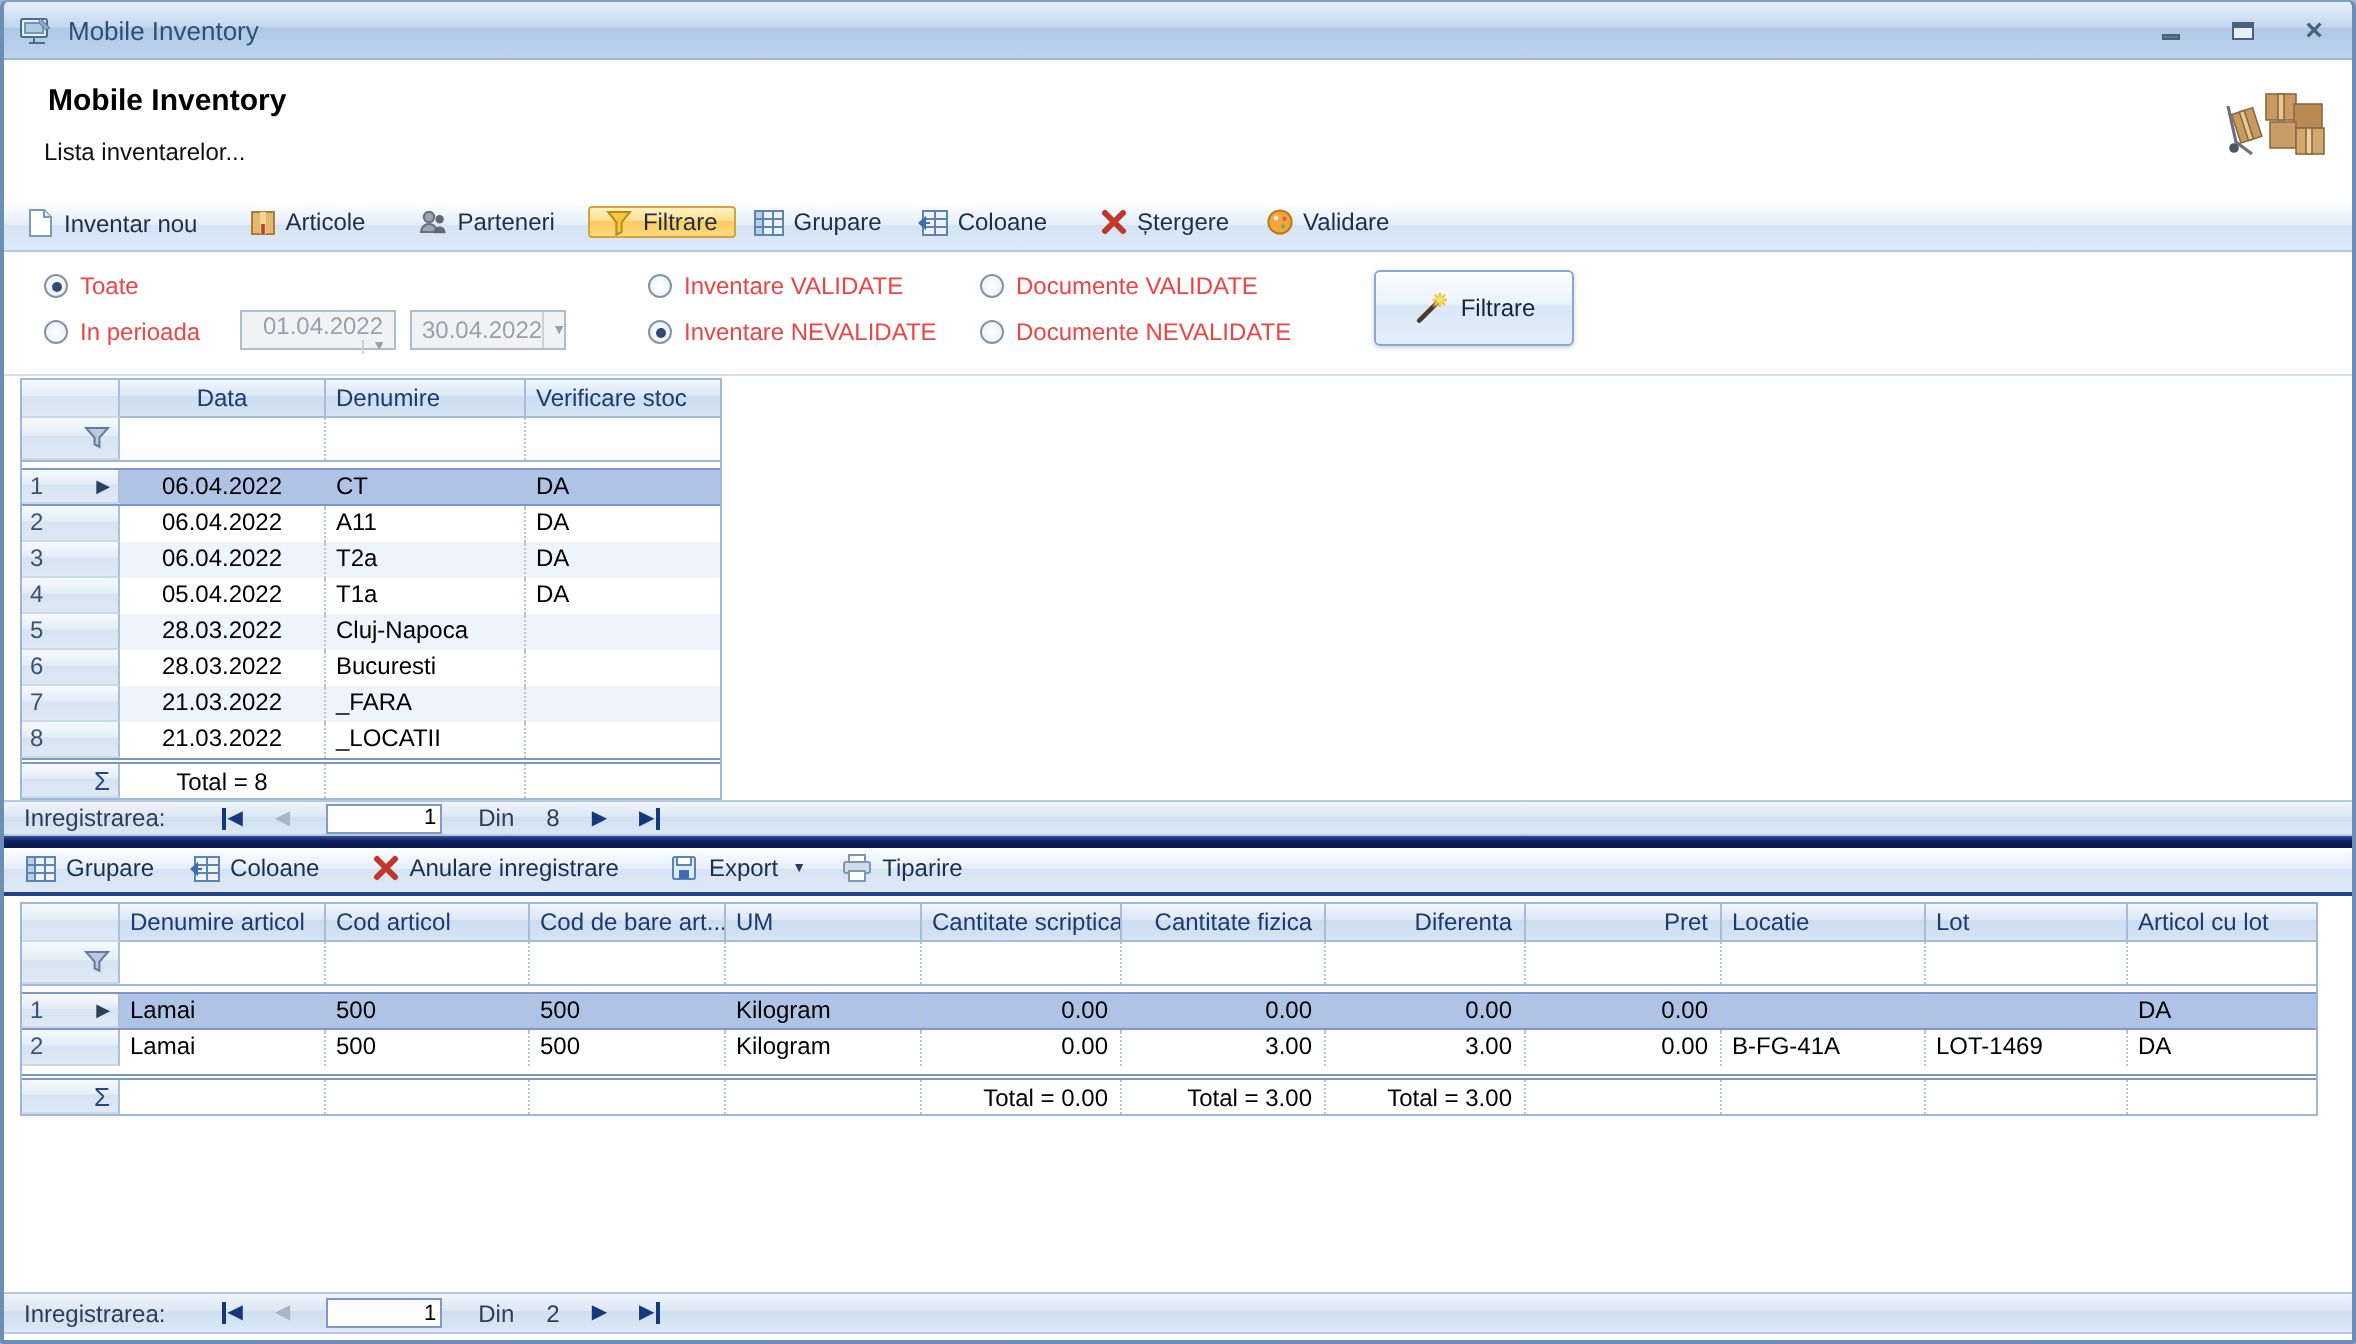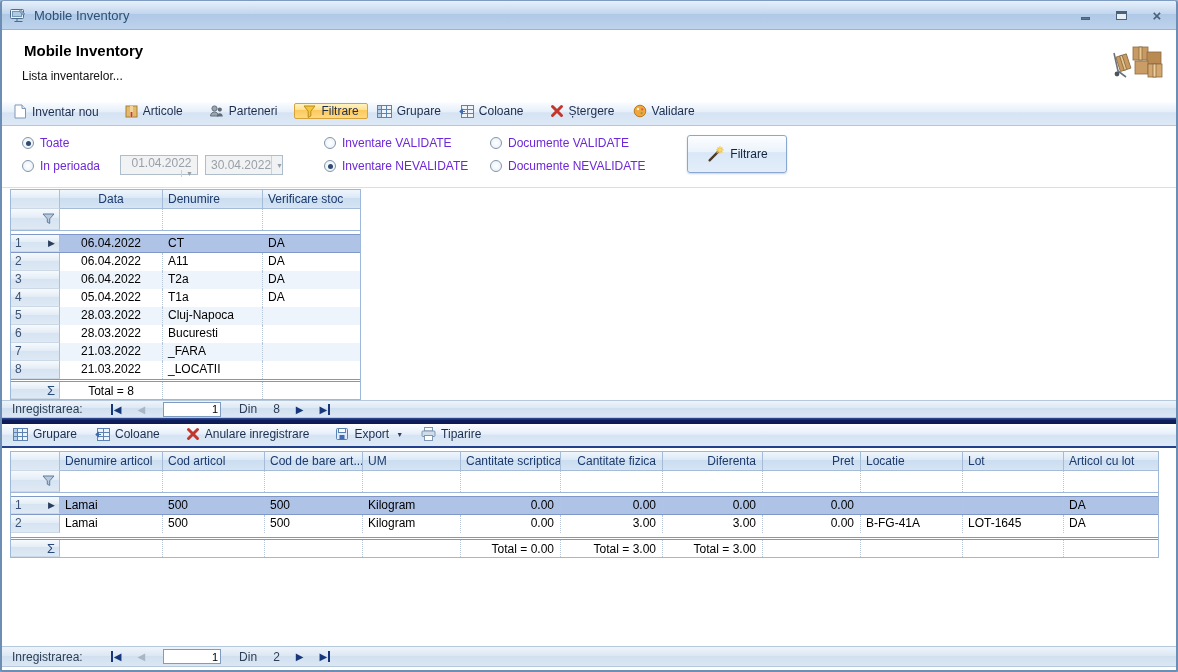--- a/index.html
+++ b/index.html
@@ -34,21 +34,21 @@
     border-top:1px solid #fff;border-bottom:1px solid #b3c7de;
   }
   .toolbar1{top:100px;height:25px;}
   .toolbar2{top:423px;height:24px;border-bottom:2px solid #21418c;}
   .tbtn{display:flex;align-items:center;gap:5px;padding:0 8px;color:#1c2e4e;white-space:nowrap;border:1px solid transparent;border-radius:2px;}
   .tbtn.active{background:linear-gradient(#fff3c2,#ffdf8d 45%,#fcc95f 46%,#ffd97e);border:1px solid #d8a23b;}
   .tsep{width:0;border-left:1px solid #c0d0e2;border-right:1px solid #fdfeff;margin:2px 3px;}
   .ddarrow{font-size:7px;color:#2c3e5e;margin-left:2px;}
   
   .filterpanel{position:absolute;top:126px;left:0;right:0;height:61px;background:#fff;border-bottom:1px solid #d8dfe8;}
-  .radio{position:absolute;display:flex;align-items:center;gap:6px;color:#6d28d9;height:16px;}
+  .radio{position:absolute;display:flex;align-items:center;gap:6px;color:#ef4444;height:16px;}
   .rdot{width:12px;height:12px;border:1px solid #8095ab;border-radius:50%;background:radial-gradient(#fff,#e8eef4);position:relative;flex:0 0 auto;}
   .radio.checked .rdot::after{content:"";position:absolute;left:3px;top:3px;width:5px;height:5px;border-radius:50%;background:#2e4b74;}
   .datecombo{
     position:absolute;width:78px;height:20px;border:1px solid #aebdcc;background:#f1f2f3;
     display:flex;align-items:center;color:#9aa0a8;padding-left:5px;
   }
   .datecombo .ddarrow{margin-left:auto;border-left:1px solid #c9d2da;padding:0 4px;color:#9aa0a8;align-self:stretch;display:flex;align-items:center;}
   .bigfilter{
     position:absolute;left:685px;top:8px;width:100px;height:38px;
     background:linear-gradient(#fdfeff,#eaf2fb 45%,#d9e7f7 46%,#e4eefa);
@@ -474,21 +474,21 @@
         </div>
       <div class="cell g2a">Lamai</div>
       <div class="cell g2b">500</div>
       <div class="cell g2c">500</div>
       <div class="cell g2d">Kilogram</div>
       <div class="cell num g2e">0.00</div>
       <div class="cell num g2f">3.00</div>
       <div class="cell num g2g">3.00</div>
       <div class="cell num g2h">0.00</div>
       <div class="cell g2j">B-FG-41A</div>
-      <div class="cell g2k">LOT-1645</div>
+      <div class="cell g2k">LOT-1469</div>
       <div class="cell g2l">DA</div>
     </div>
     <div class="spc4"></div>
     <div class="grow srow">
       <div class="cell ind g2i">
           <span class="sigma">Σ</span>
         </div>
       <div class="cell g2a"></div>
       <div class="cell g2b"></div>
       <div class="cell g2c"></div>

